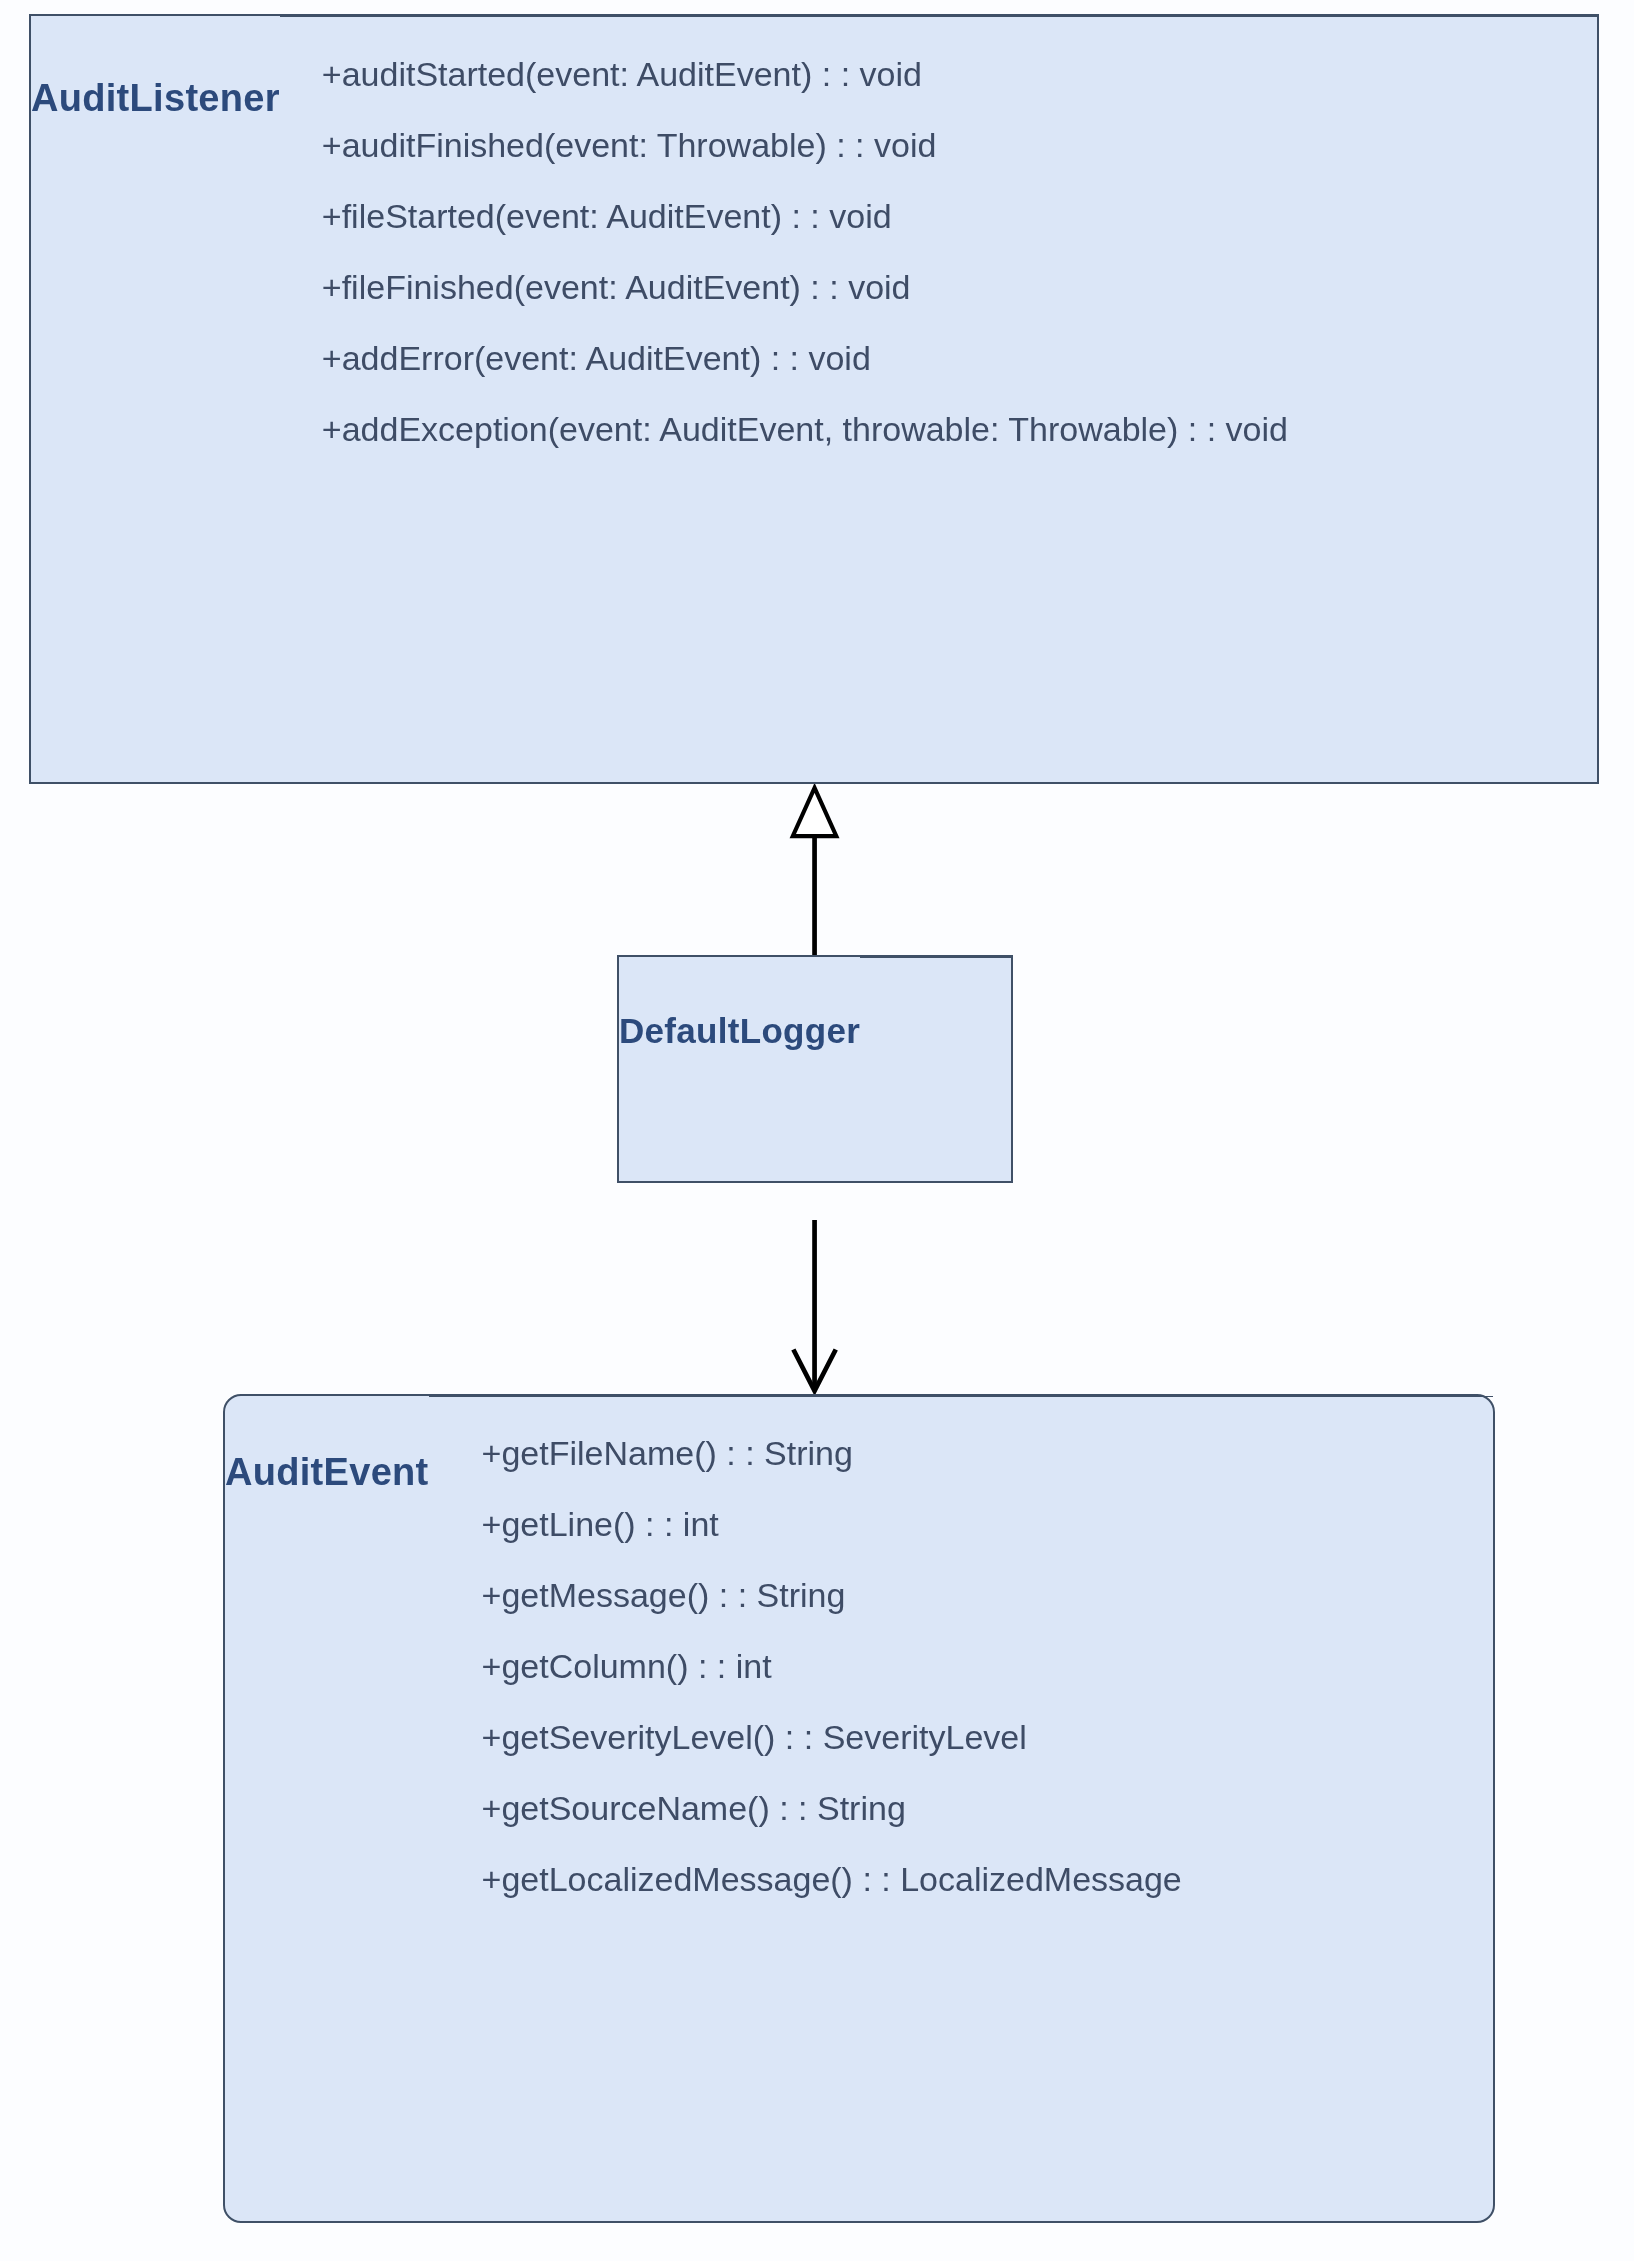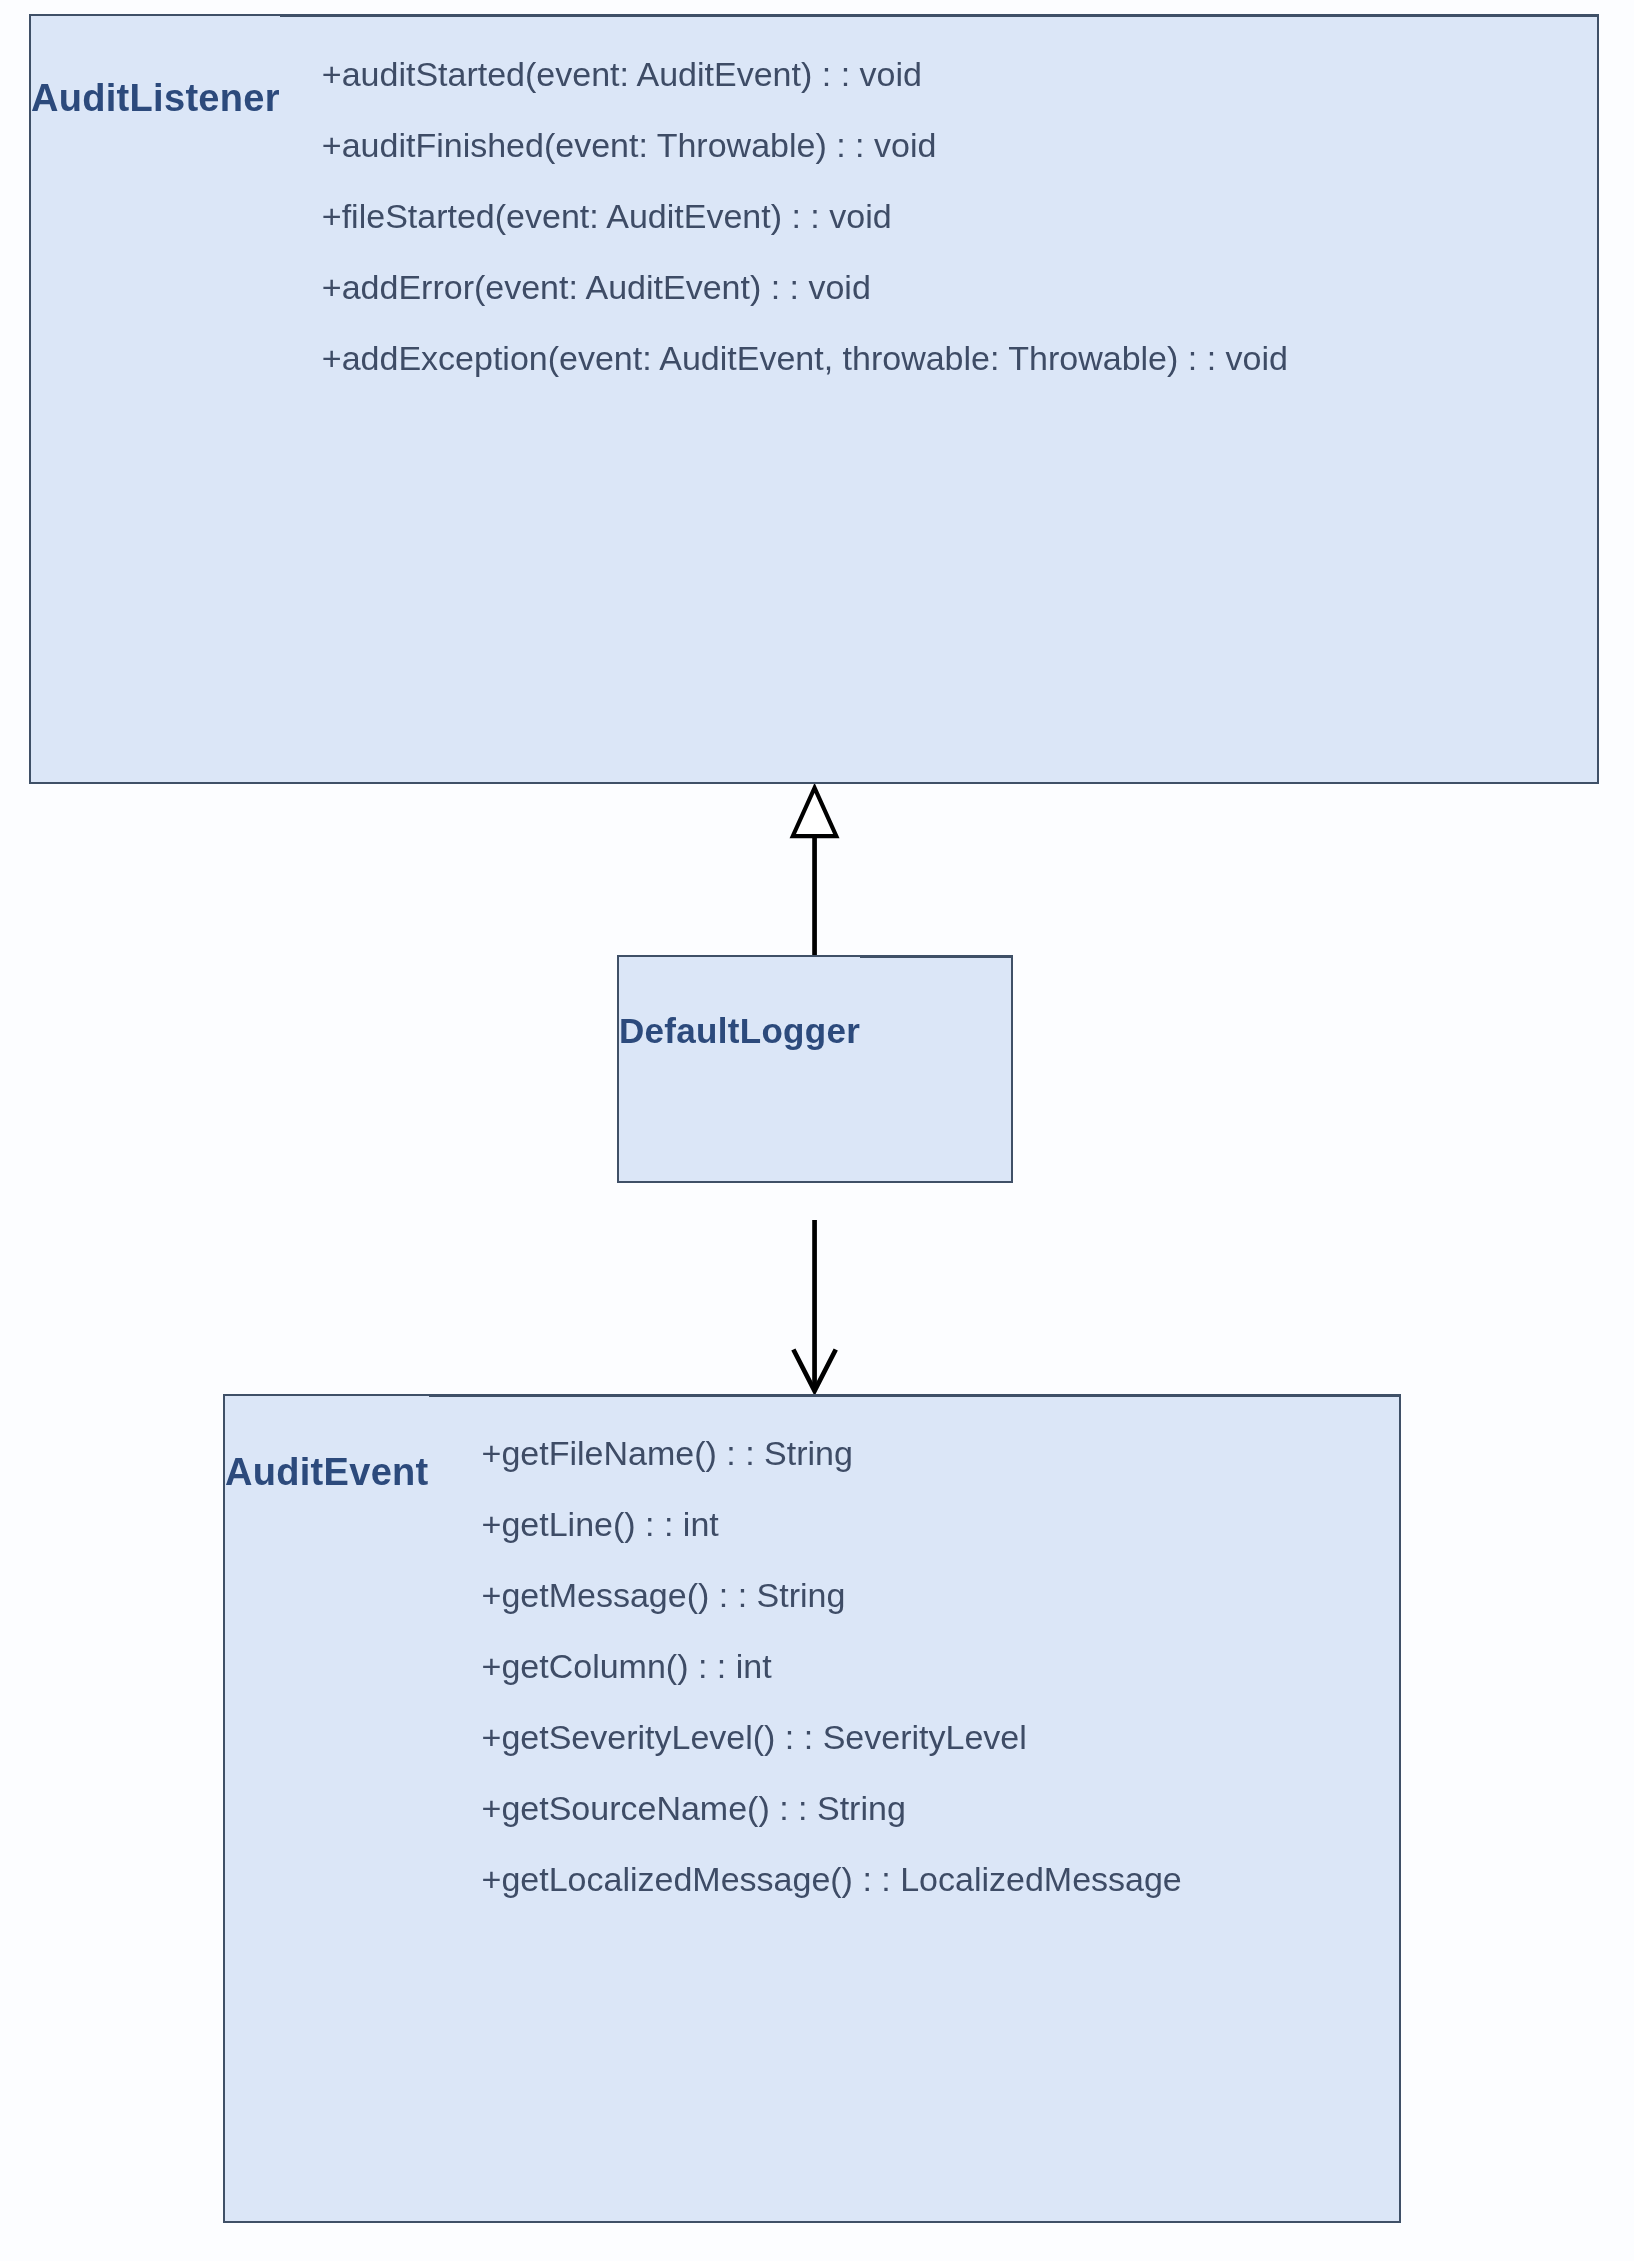--- a/index.html
+++ b/index.html
@@ -67,22 +67,23 @@
     height: 228px;
   }
   #default-logger .uml-title { height: 147px; font-size: 35px; }
   #default-logger .row-1 { height: 50px; }
   #default-logger .row-2 { flex: 1; }
 
   
   #audit-event {
     left: 223px;
     top: 1394px;
-    width: 1178px;
+    width: 1272px;
     height: 829px;
+    border-radius: 18px;
   }
   #audit-event .uml-title { height: 152px; }
   #audit-event .uml-attrs { height: 80px; }
   #audit-event .uml-methods { padding: 21px 53px; }
 
   .relationship-layer {
     position: absolute;
     inset: 0;
     pointer-events: none;
   }
@@ -106,20 +107,21 @@
   </svg>
 
   <div class="uml-class" id="audit-listener">
     <div class="uml-title">AuditListener</div>
     <div class="uml-section uml-attrs"></div>
     <div class="uml-section uml-methods">
       <ul>
         <li>+auditStarted(event: AuditEvent) : : void</li>
         <li>+auditFinished(event: Throwable) : : void</li>
         <li>+fileStarted(event: AuditEvent) : : void</li>
+        <li>+fileFinished(event: AuditEvent) : : void</li>
         <li>+addError(event: AuditEvent) : : void</li>
         <li>+addException(event: AuditEvent, throwable: Throwable) : : void</li>
       </ul>
     </div>
   </div>
 
   <div class="uml-class" id="default-logger">
     <div class="uml-title">DefaultLogger</div>
     <div class="uml-section row-1"></div>
     <div class="uml-section row-2"></div>

